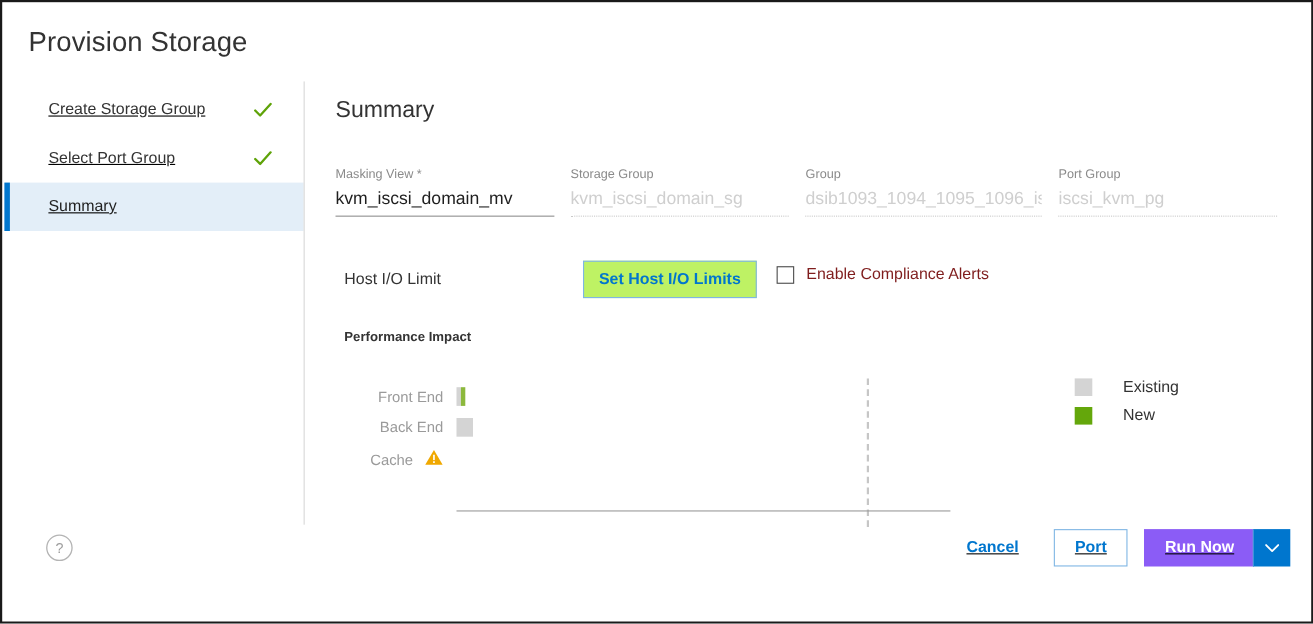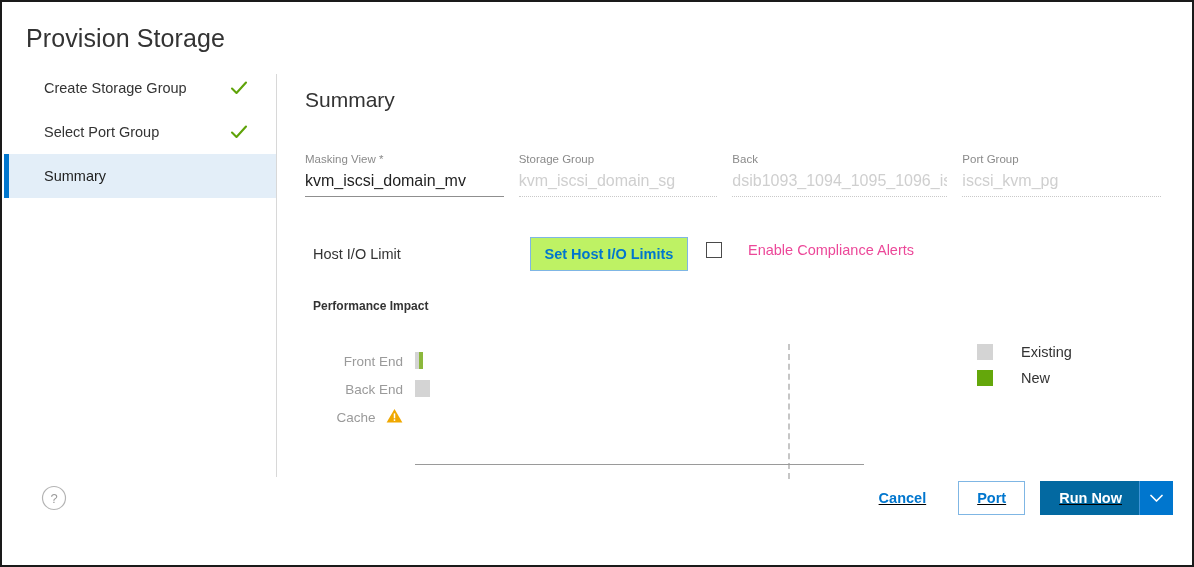--- a/index.html
+++ b/index.html
@@ -29,23 +29,24 @@
     top: 22px;
     font-size: 25px;
     color: #333333;
     letter-spacing: 0.1px;
   }
 
   
   .sidebar {
     position: absolute;
     left: 2px;
-    top: 64px;
+    top: 76px;
     width: 272px;
     height: 403px;
+    text-decoration: underline;
   }
   .step-item {
     position: relative;
     height: 44px;
     display: flex;
     align-items: center;
     padding-left: 40px;
     box-sizing: border-box;
   }
   .step-item .step-label {
@@ -176,22 +177,22 @@
     width: 16px;
     height: 16px;
     border: 1.5px solid #4a4a4a;
     background: #ffffff;
     display: inline-block;
     box-sizing: border-box;
     cursor: pointer;
   }
   .compliance-label {
     font-size: 14.5px;
-    color: #ec4899;
-    margin-left: 26px;
+    color: #7f1d1d;
+    margin-left: 11px;
     cursor: pointer;
   }
 
   
   .perf-title {
     position: absolute;
     left: 36px;
     top: 225px;
     font-size: 12px;
     color: #333333;
@@ -338,21 +339,21 @@
     font-weight: bold;
     cursor: pointer;
     padding: 0;
     margin-right: 15px;
   }
   .btn-run-group {
     display: flex;
     height: 34px;
   }
   .btn-run {
-    background: #0369a1;
+    background: #8b5cf6;
     border: none;
     color: #ffffff;
     font-family: "Liberation Sans", sans-serif;
     font-size: 14.5px;
     font-weight: bold;
     cursor: pointer;
     padding: 0 17px 0 19px;
     height: 34px;
   }
   .btn-run-caret {
@@ -413,21 +414,21 @@
         <div class="field-label">Masking View *</div>
         <div class="field-value">kvm_iscsi_domain_mv</div>
       </div>
 
       <div class="field">
         <div class="field-label">Storage Group</div>
         <div class="field-value">kvm_iscsi_domain_sg</div>
       </div>
 
       <div class="field">
-        <div class="field-label">Back</div>
+        <div class="field-label">Group</div>
         <div class="field-value">dsib1093_1094_1095_1096_isc</div>
       </div>
 
       <div class="field">
         <div class="field-label">Port Group</div>
         <div class="field-value">iscsi_kvm_pg</div>
       </div>
 
     </div>
 

